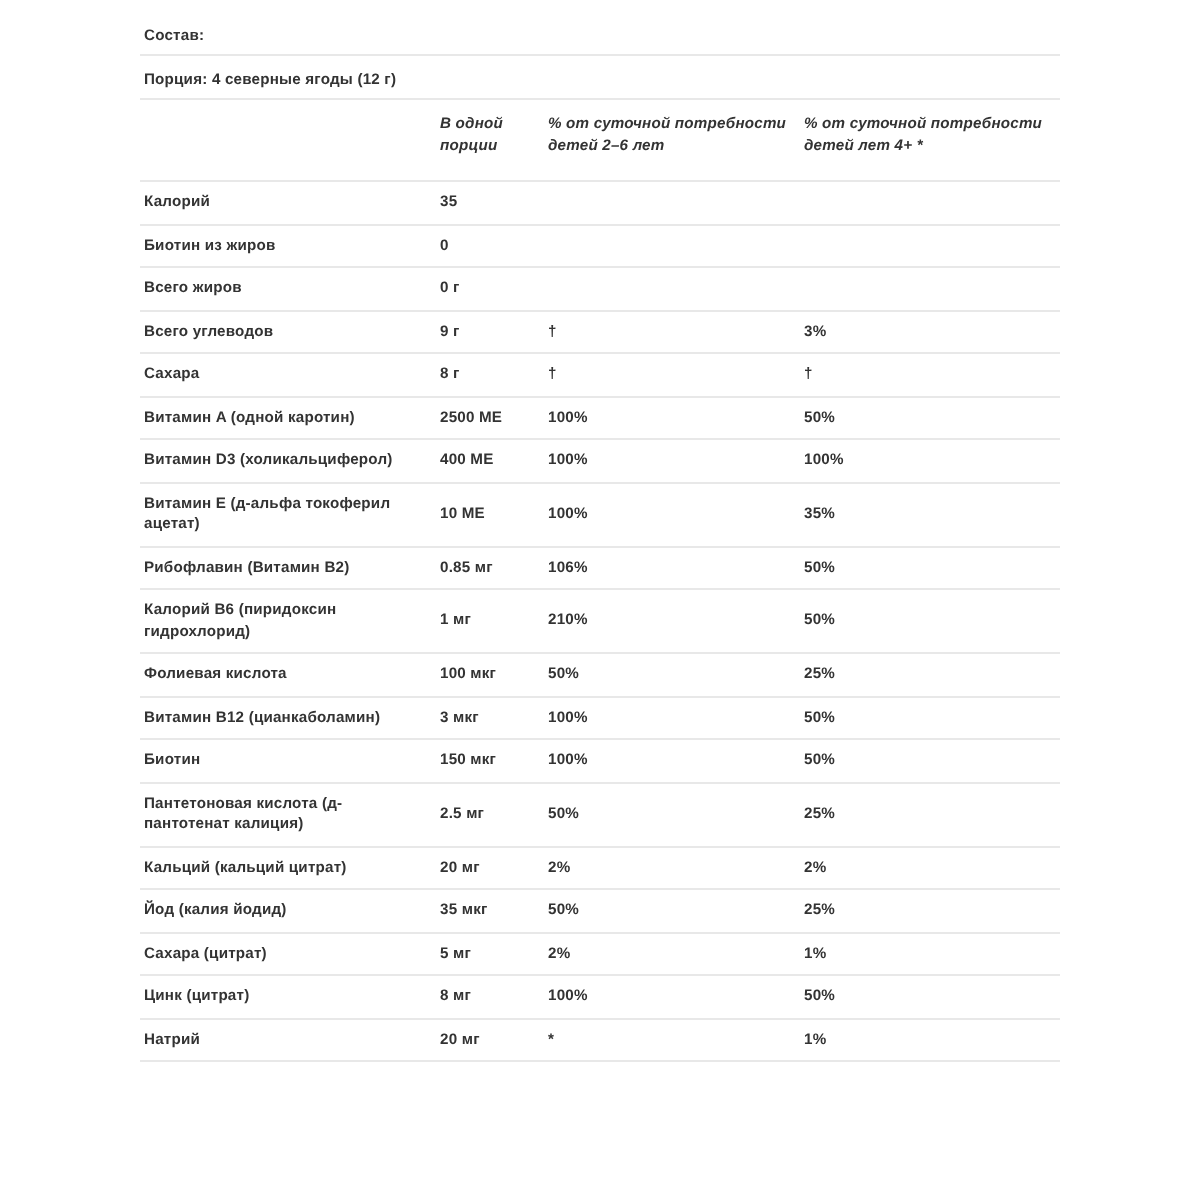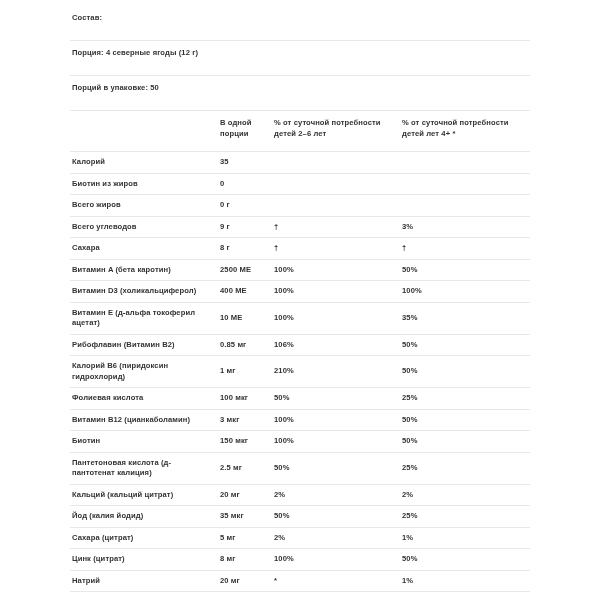--- a/index.html
+++ b/index.html
@@ -16,21 +16,21 @@
   }
   .page {
     width: 600px;
     height: 600px;
     box-sizing: border-box;
     padding: 6px 70px 0 70px;
     background: #ffffff;
   }
   .intro-row {
     border-bottom: 1px solid #e8e8e8;
-    padding: 6px 0 17px 2px;
+    padding: 6px 0 4px 2px;
     font-size: 7.6px;
     font-weight: bold;
     line-height: 11px;
     letter-spacing: 0.1px;
   }
   table.facts {
     width: 460px;
     border-collapse: collapse;
     table-layout: fixed;
   }
@@ -47,33 +47,33 @@
     letter-spacing: 0.1px;
     padding: 5px 4px 5px 2px;
     line-height: 10.5px;
     vertical-align: middle;
   }
   table.facts thead th {
     vertical-align: top;
     padding-top: 7px;
     padding-bottom: 7px;
     height: 26px;
+    font-style: italic;
   }
   table.facts td.label {
     vertical-align: middle;
   }
 </style>
 </head>
 <body>
 
 <div class="page">
 
   <div class="intro-row">Состав:</div>
   <div class="intro-row">Порция: 4 северные ягоды (12 г)</div>
-  <div class="intro-row">Порций в упаковке: 50</div>
 
   <table class="facts">
     <colgroup>
       <col class="c-label">
         <col class="c-amount">
         <col class="c-dv1">
         <col class="c-dv2">
     </colgroup>
     <thead>
       <tr>
@@ -108,21 +108,21 @@
           <td>†</td>
           <td>3%</td>
         </tr>
         <tr>
           <td class="label">Сахара</td>
           <td>8 г</td>
           <td>†</td>
           <td>†</td>
         </tr>
         <tr>
-          <td class="label">Витамин A (бета каротин)</td>
+          <td class="label">Витамин A (одной каротин)</td>
           <td>2500 МЕ</td>
           <td>100%</td>
           <td>50%</td>
         </tr>
         <tr>
           <td class="label">Витамин D3 (холикальциферол)</td>
           <td>400 МЕ</td>
           <td>100%</td>
           <td>100%</td>
         </tr>

